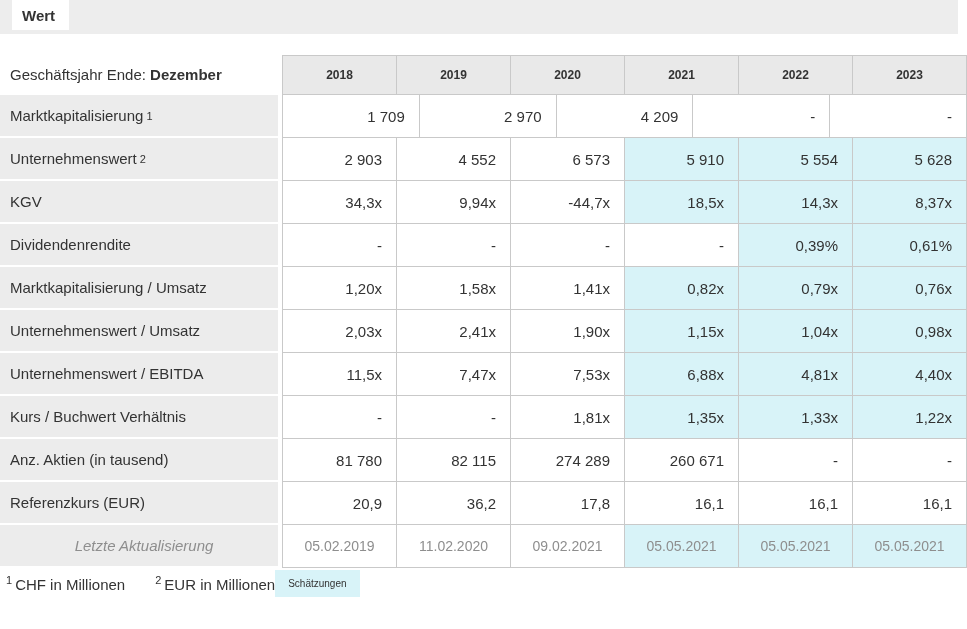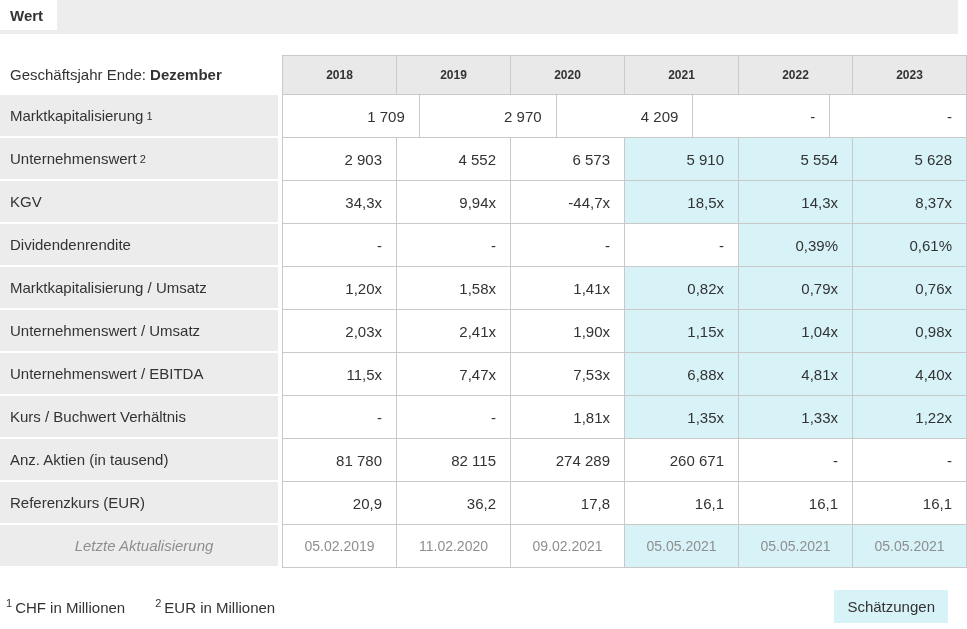--- a/index.html
+++ b/index.html
@@ -7,21 +7,21 @@
     --border:#c9c9c9; --muted:#8e8e8e; --text:#333333;
   }
   html,body{margin:0;padding:0;}
   body{
     width:967px;height:629px;background:#fff;overflow:hidden;
     font-family:"Liberation Sans",sans-serif;color:var(--text);
   }
   
   .tabbar{position:relative;width:958px;height:34px;background:var(--bar-bg);}
   .active-tab{
-    position:absolute;left:0;top:0;height:30px;background:#fff;
+    position:absolute;left:12px;top:0;height:30px;background:#fff;
     display:inline-flex;align-items:center;padding:0 14px 0 10px;
     font-weight:bold;font-size:15px;
   }
   
   .fin-table{margin-top:21px;width:967px;}
   .row{display:flex;height:43px;border-radius:10px;}
   .row.header{height:40px;}
   .cell{box-sizing:border-box;display:flex;align-items:center;font-size:15px;}
   .label-cell{
     width:278px;flex:0 0 278px;background:var(--label-bg);
@@ -38,27 +38,27 @@
     background:var(--header-bg);border-top:1px solid var(--border);
     justify-content:center;padding-right:0;font-weight:bold;font-size:12px;
   }
   .value-cell.hl{background:var(--hl);text-align:right;}
   .muted-label{font-style:italic;color:var(--muted);justify-content:center;}
   .value-cell.muted-val{color:var(--muted);font-size:14px;justify-content:center;padding-right:0;}
   sup.lbl-sup{font-size:11px;margin-left:3px;line-height:0;}
   .hdr-bold{font-weight:bold;}
   
   .footer{
-    display:flex;justify-content:space-between;align-items:center;
-    margin-top:22px;padding-left:6px;
+    display:flex;align-items:center;
+    margin-top:2px;padding-left:6px;
   }
   .footnotes{font-size:15px;display:flex;gap:30px;}
   .footnotes sup{font-size:11px;margin-right:3px;}
   .badge{
-    background:var(--hl);font-size:15px;color:var(--text);
+    background:var(--hl);font-size:10px;color:var(--text);
     padding:8px 13px;margin-right:19px;
   }
 </style>
 </head>
 <body>
 
 <div>
 
   <div class="tabbar">
     <div class="active-tab">

